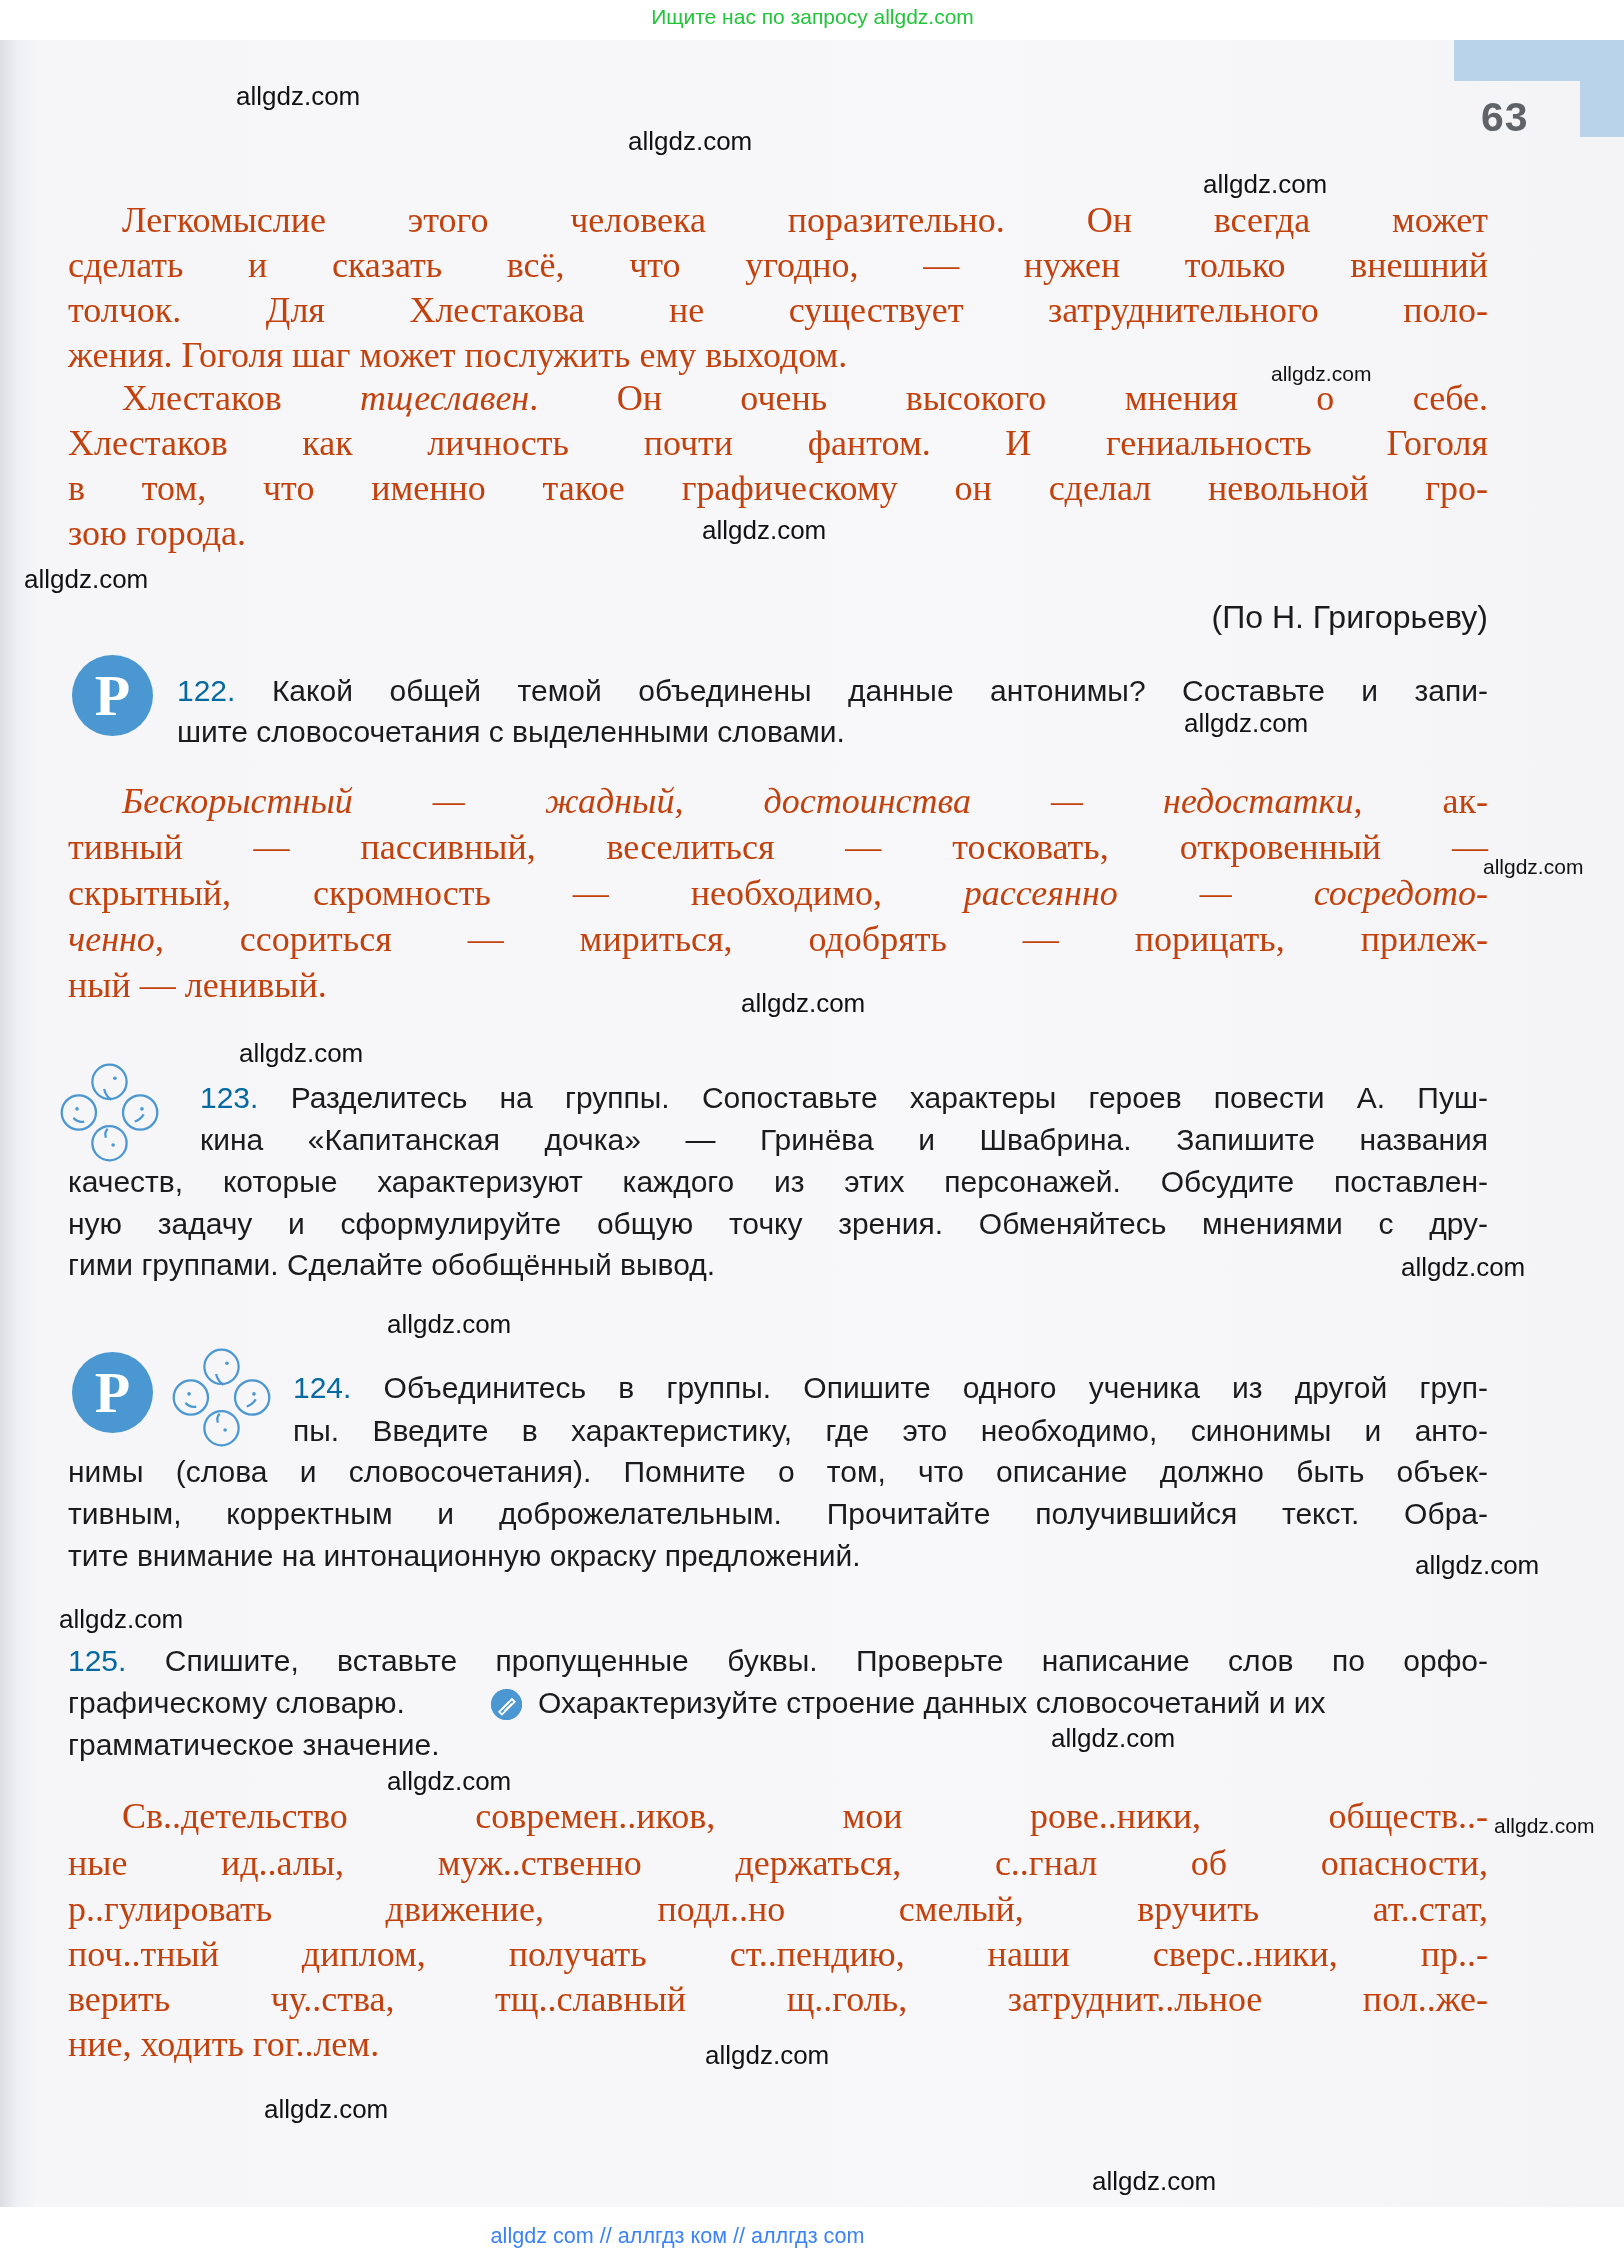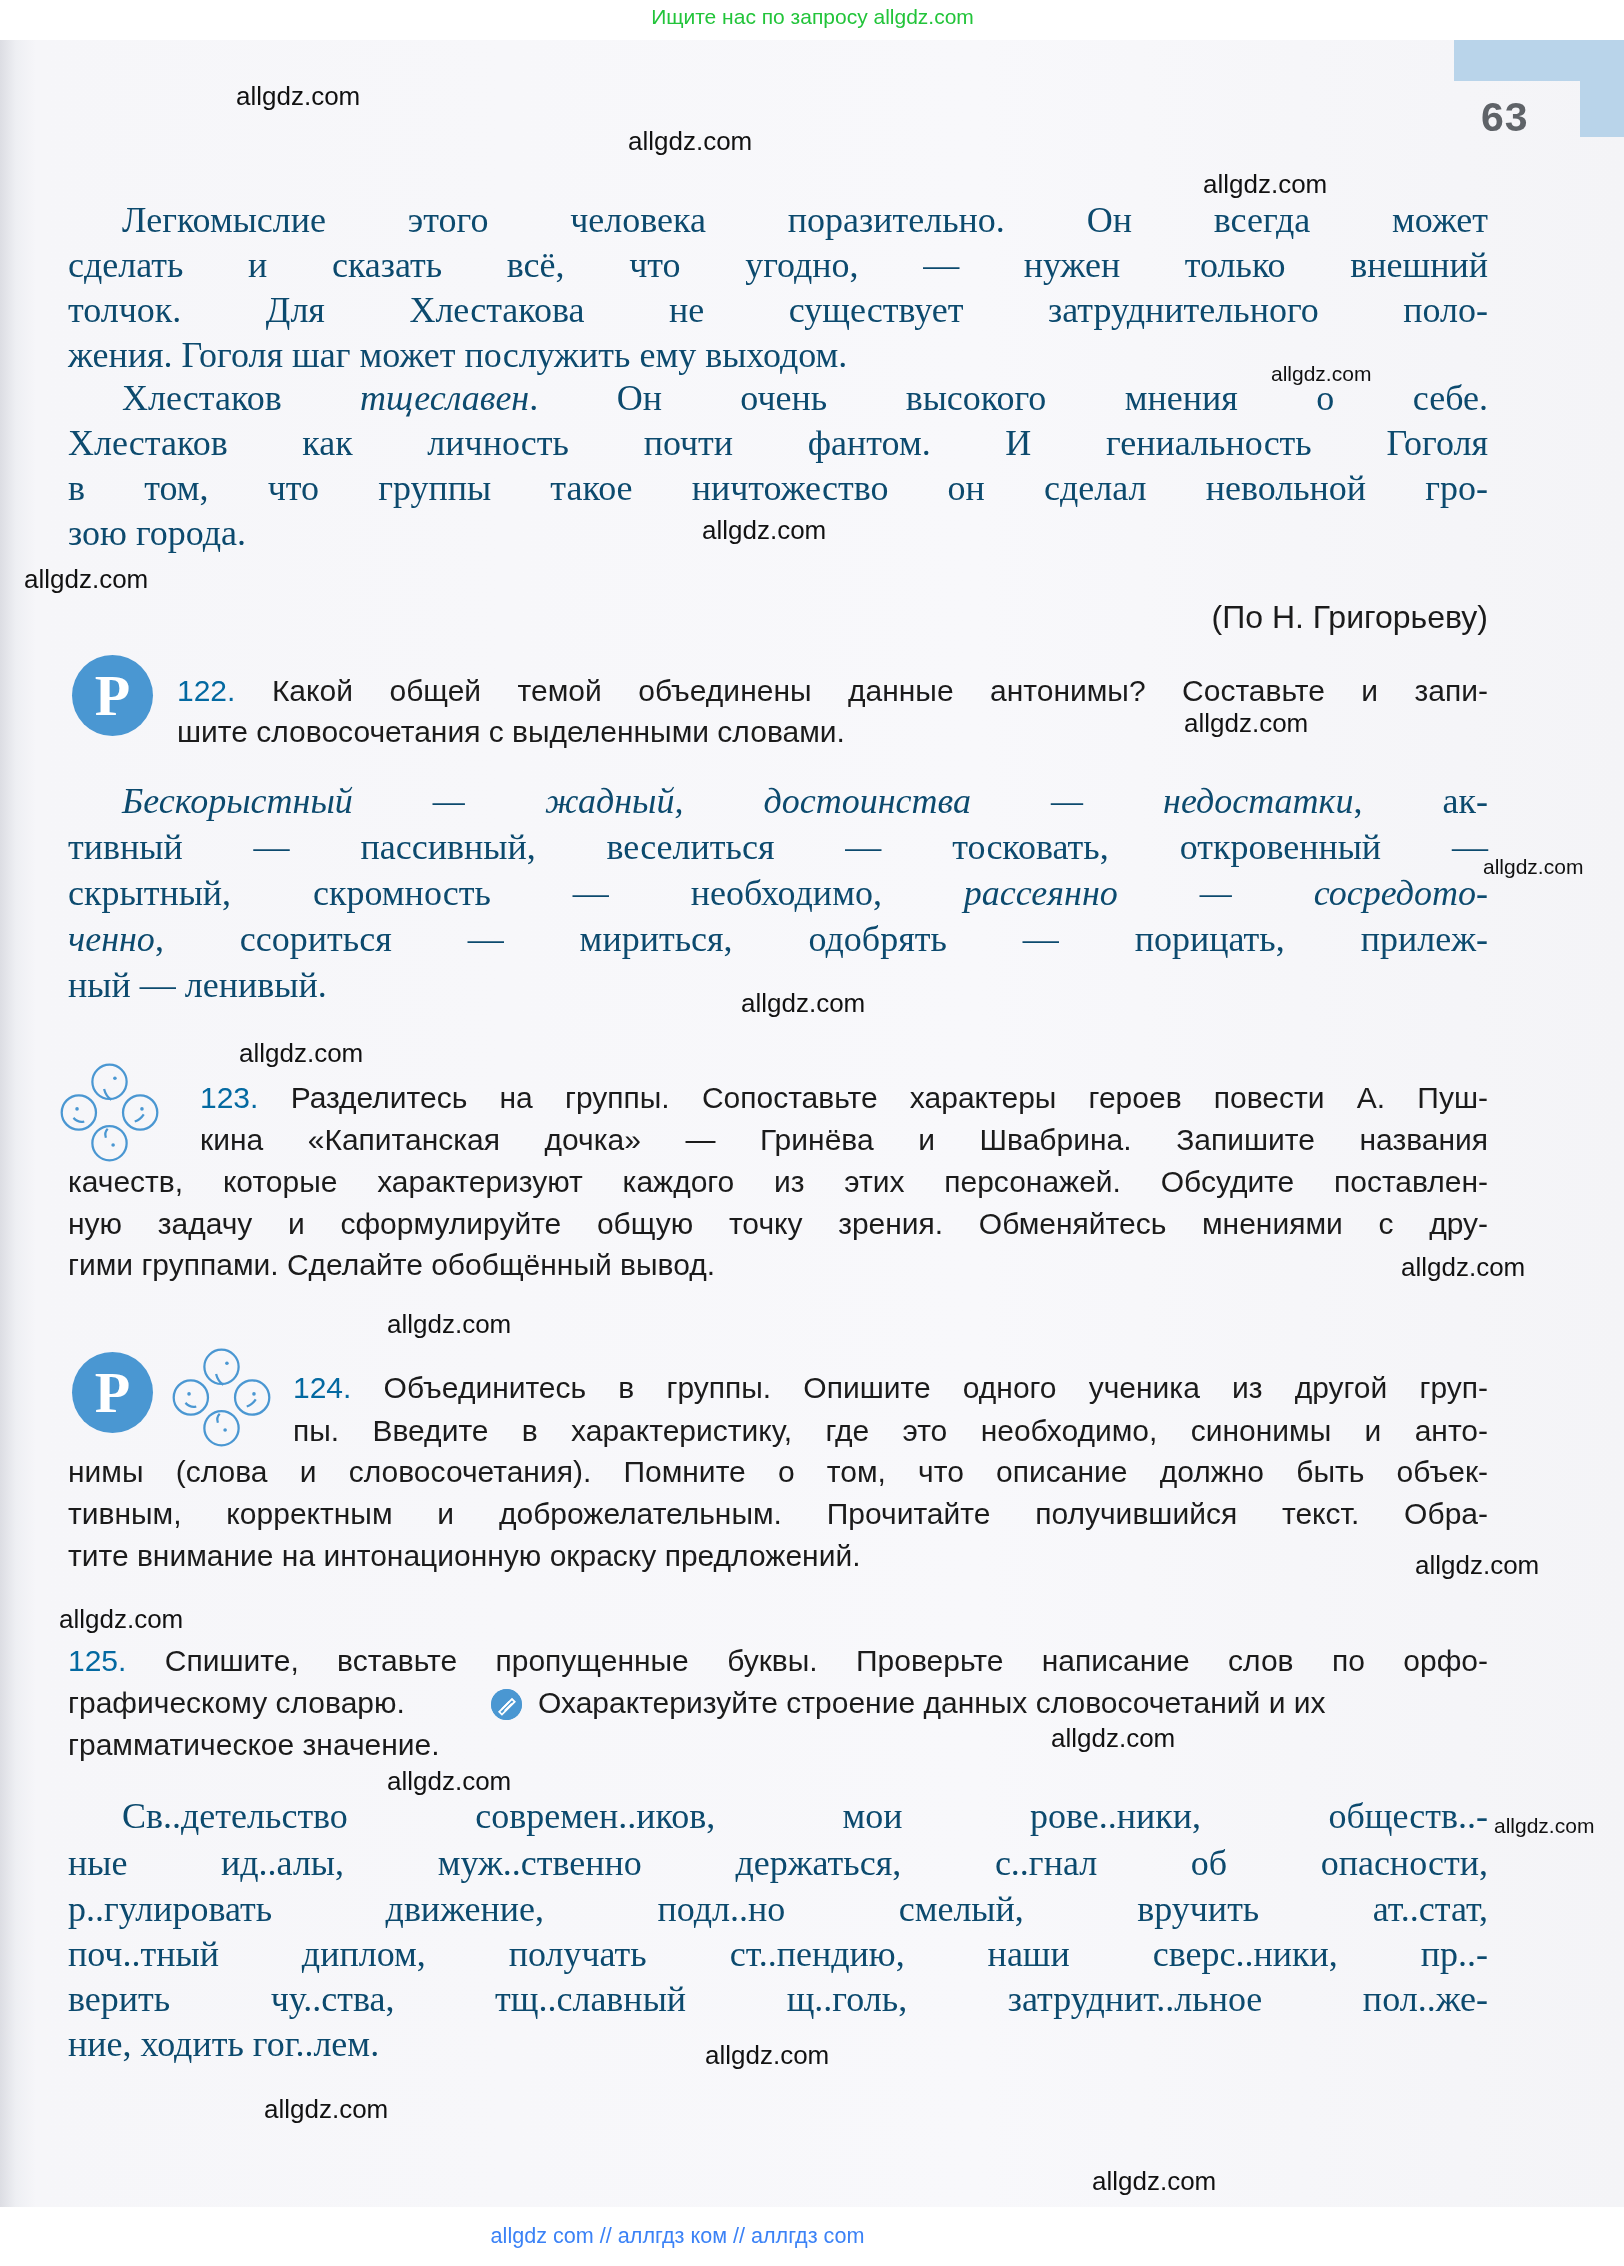--- a/index.html
+++ b/index.html
@@ -3,21 +3,21 @@
 <meta charset="utf-8">
 <style>
   html, body { margin:0; padding:0; }
   body { width:1625px; height:2266px; position:relative; background:#ffffff; overflow:hidden; }
   .topbar { position:absolute; left:0; top:0; width:1625px; height:40px; background:#ffffff; }
   .topbar-text { position:absolute; left:0; width:1625px; top:4.5px; text-align:center; color:#22c43a; font-family:"Liberation Sans", sans-serif; font-size:21px; }
   .page { position:absolute; left:0; top:40px; width:1625px; height:2167px; background:linear-gradient(90deg,#dcdde3 0px,#eeeff3 16px,#f6f6f9 36px,#f8f8fb 60%,#f4f4f7 100%); }
   .blue-a { position:absolute; left:1454px; top:40px; width:171px; height:41px; background:#b9d4ea; }
   .blue-b { position:absolute; left:1580px; top:81px; width:45px; height:56px; background:#b9d4ea; }
   .pagenum { position:absolute; left:1481px; top:94px; font-family:"Liberation Sans", sans-serif; font-weight:bold; font-size:41px; color:#5f6368; letter-spacing:0.9px; }
-  .serif-line { position:absolute; left:68px; width:1420px; font-family:"Liberation Serif", serif; font-size:36px; color:#0c4a6e; white-space:nowrap; text-align:justify; text-align-last:justify; line-height:45px; height:45px; }
+  .serif-line { position:absolute; left:68px; width:1420px; font-family:"Liberation Serif", serif; font-size:36px; color:#c2410c; white-space:nowrap; text-align:justify; text-align-last:justify; line-height:45px; height:45px; }
   .serif-line.last { text-align-last:left; }
   .attribution { position:absolute; right:137px; top:558px; font-family:"Liberation Sans", sans-serif; font-size:32px; color:#1b1b1b;margin-top:41px; }
   .sans-line { position:absolute; font-family:"Liberation Sans", sans-serif; font-size:30px; color:#1b1b1b; white-space:nowrap; text-align:justify; text-align-last:justify; line-height:41px; height:41px; }
   .sans-line.last { text-align-last:left; }
   .exnum { color:#0369a1; font-weight:normal; }
   .badge-p { position:absolute; width:81px; height:81px; border-radius:50%; background:#4a97d2; color:#ffffff; font-family:"Liberation Serif", serif; font-weight:bold; font-size:58px; line-height:81px; text-align:center; }
   .group-icon { position:absolute; width:101px; height:101px; }
   .pencil-icon { position:absolute; width:31px; height:31px; border-radius:50%; background:#4a97d2; }
   .wm { position:absolute; font-family:"Liberation Sans", sans-serif; color:#111111; font-size:26px; white-space:nowrap; }
   .wm.small { font-size:21px; }
@@ -36,21 +36,21 @@
 <div class="blue-b"></div>
 <div class="pagenum">63</div>
 
 <div>
   <div class="serif-line" style="top:198px;left:122px;width:1366px;">Легкомыслие этого человека поразительно. Он всегда может</div>
   <div class="serif-line" style="top:243px;">сделать и сказать всё, что угодно, — нужен только внешний</div>
   <div class="serif-line" style="top:288px;">толчок. Для Хлестакова не существует затруднительного поло-</div>
   <div class="serif-line last" style="top:333px;">жения. Гоголя шаг может послужить ему выходом.</div>
   <div class="serif-line" style="top:376px;left:122px;width:1366px;"><span>Хлестаков</span> <i>тщеславен</i><span>. Он очень высокого мнения о себе.</span></div>
   <div class="serif-line" style="top:421px;">Хлестаков как личность почти фантом. И гениальность Гоголя</div>
-  <div class="serif-line" style="top:466px;">в том, что группы такое ничтожество он сделал невольной гро-</div>
+  <div class="serif-line" style="top:466px;">в том, что именно такое графическому он сделал невольной гро-</div>
   <div class="serif-line last" style="top:511px;">зою города.</div>
   <div class="attribution">(По Н. Григорьеву)</div>
 </div>
 
 <div>
   <div class="badge-p" style="left:72px;top:655px;">P</div>
   <div class="sans-line" style="left:177px;width:1311px;top:670px;"><span class="exnum">122.</span> <span>Какой общей темой объединены данные антонимы? Составьте и запи-</span></div>
   <div class="sans-line last" style="left:177px;width:1311px;top:711px;">шите словосочетания с выделенными словами.</div>
 
   <div class="serif-line" style="top:779px;left:122px;width:1366px;"><i>Бескорыстный — жадный, достоинства — недостатки</i><span>, ак-</span></div>

